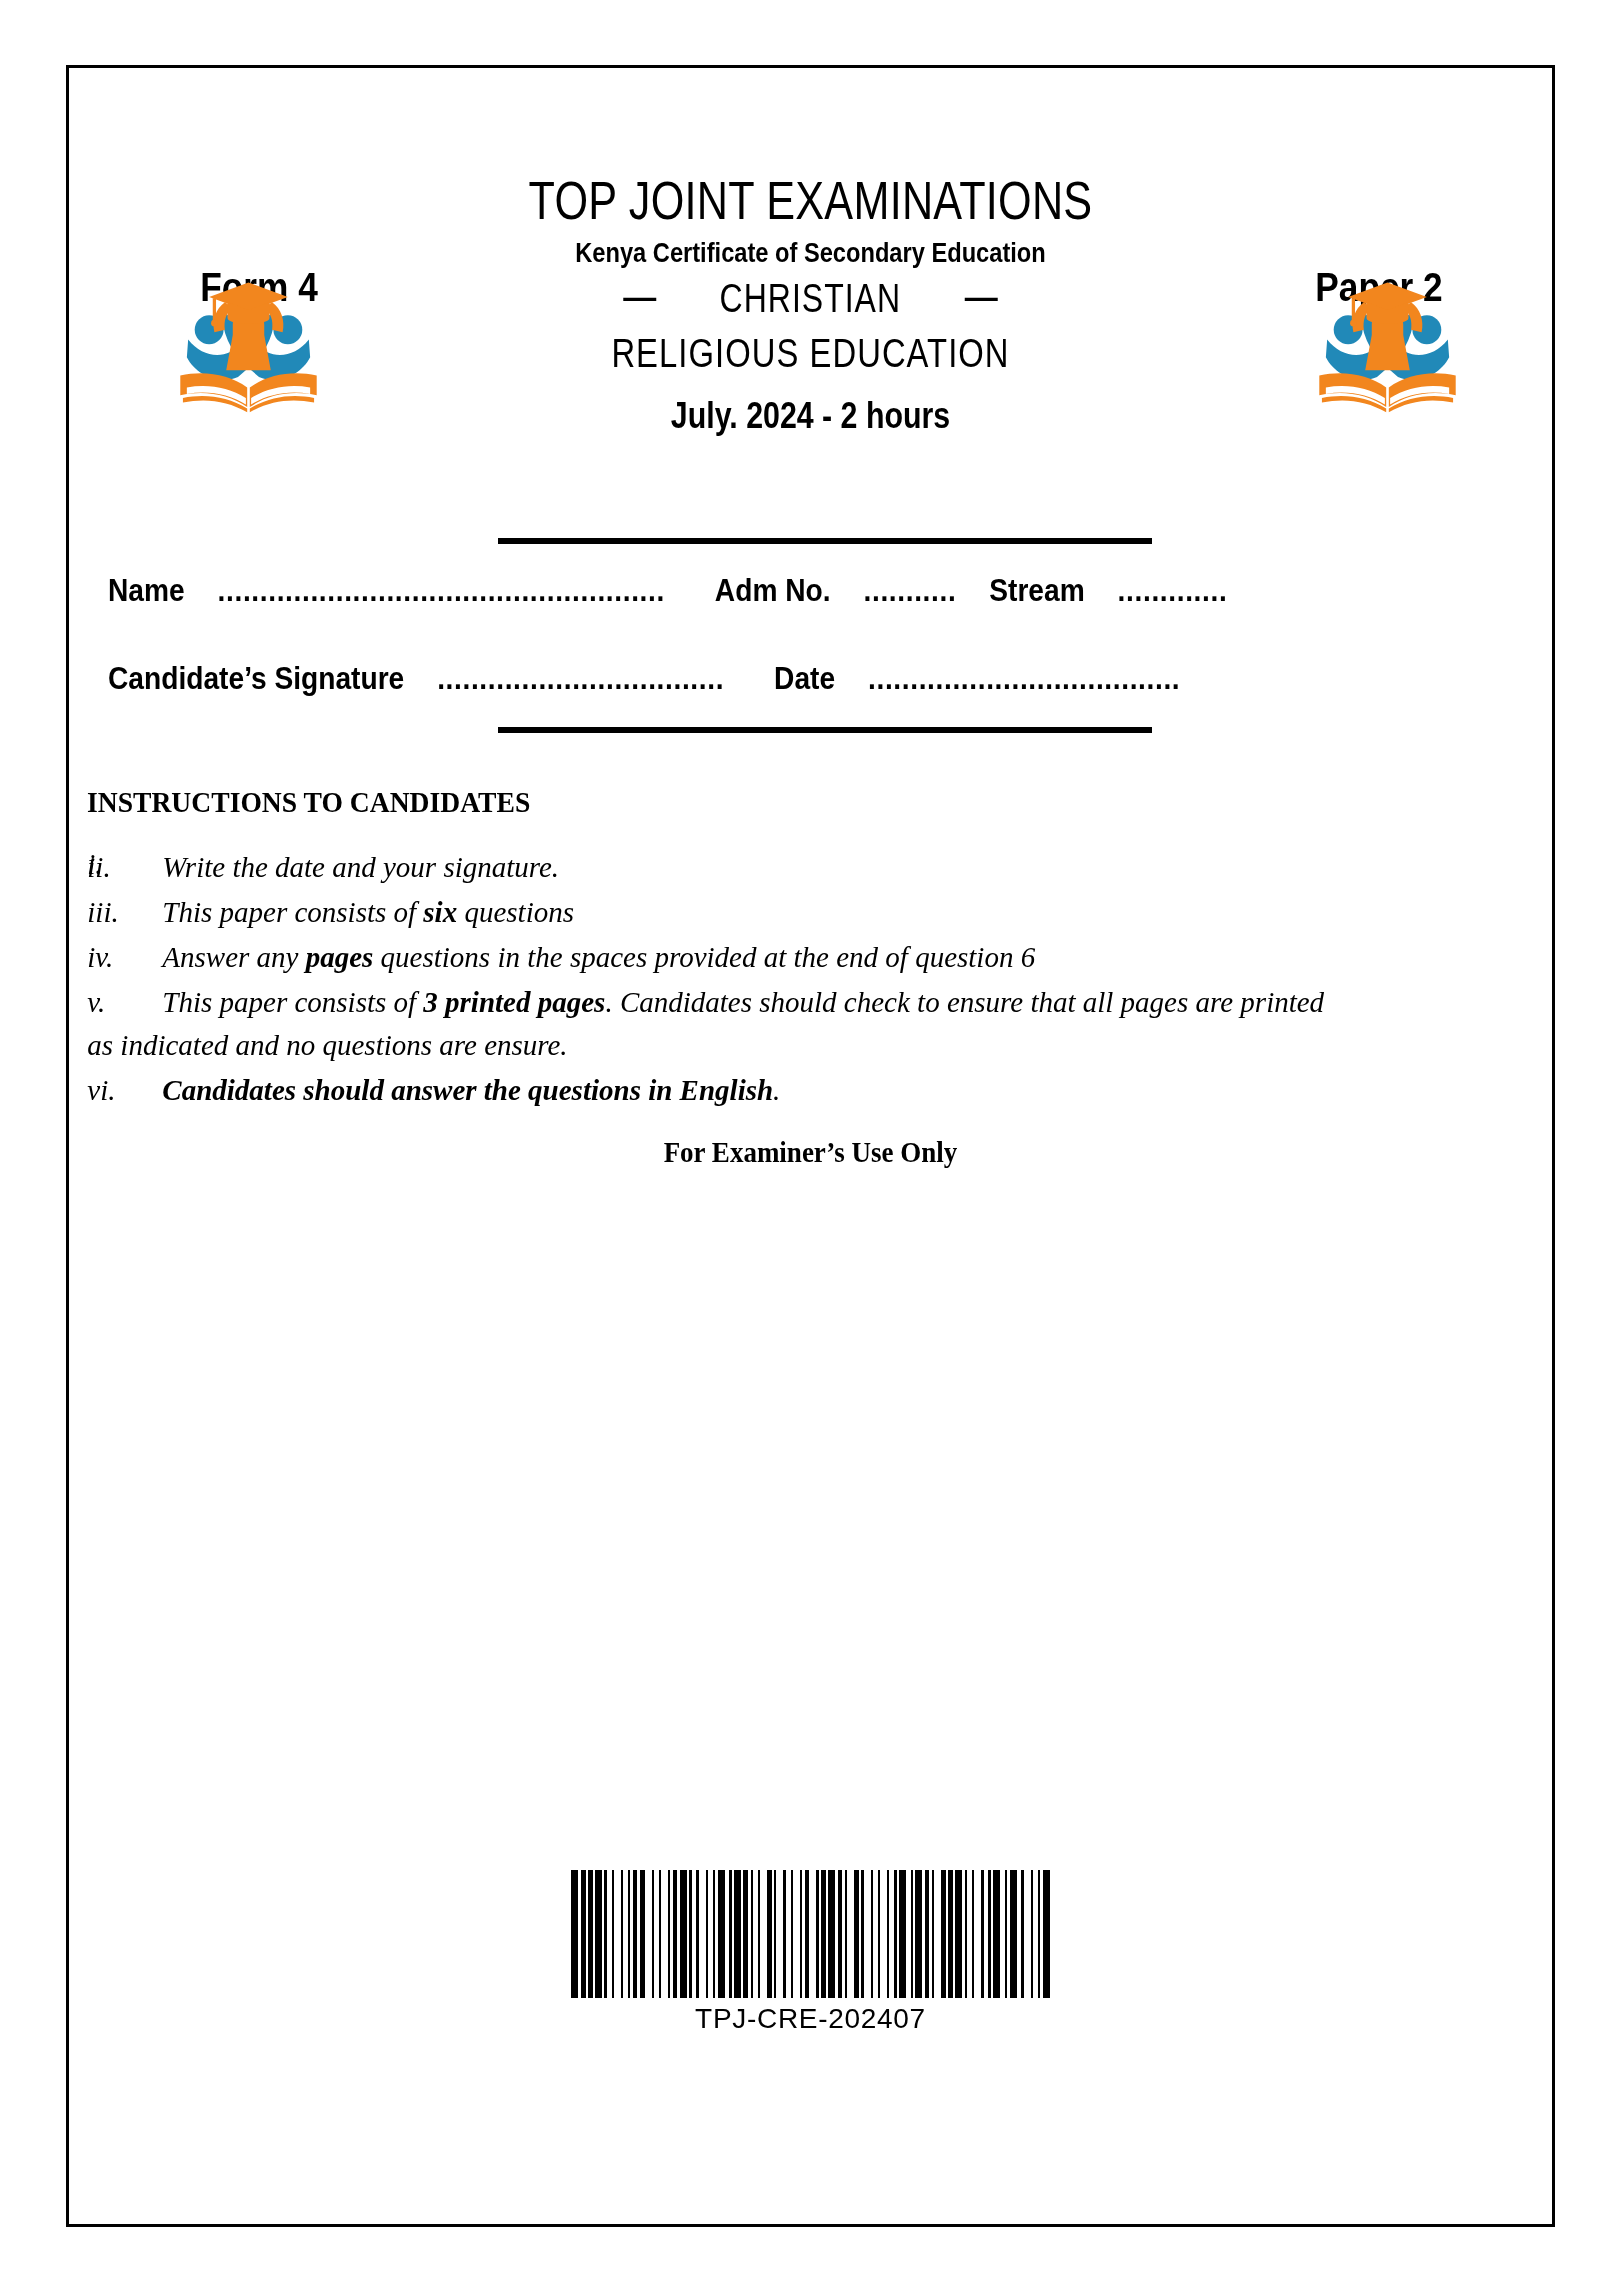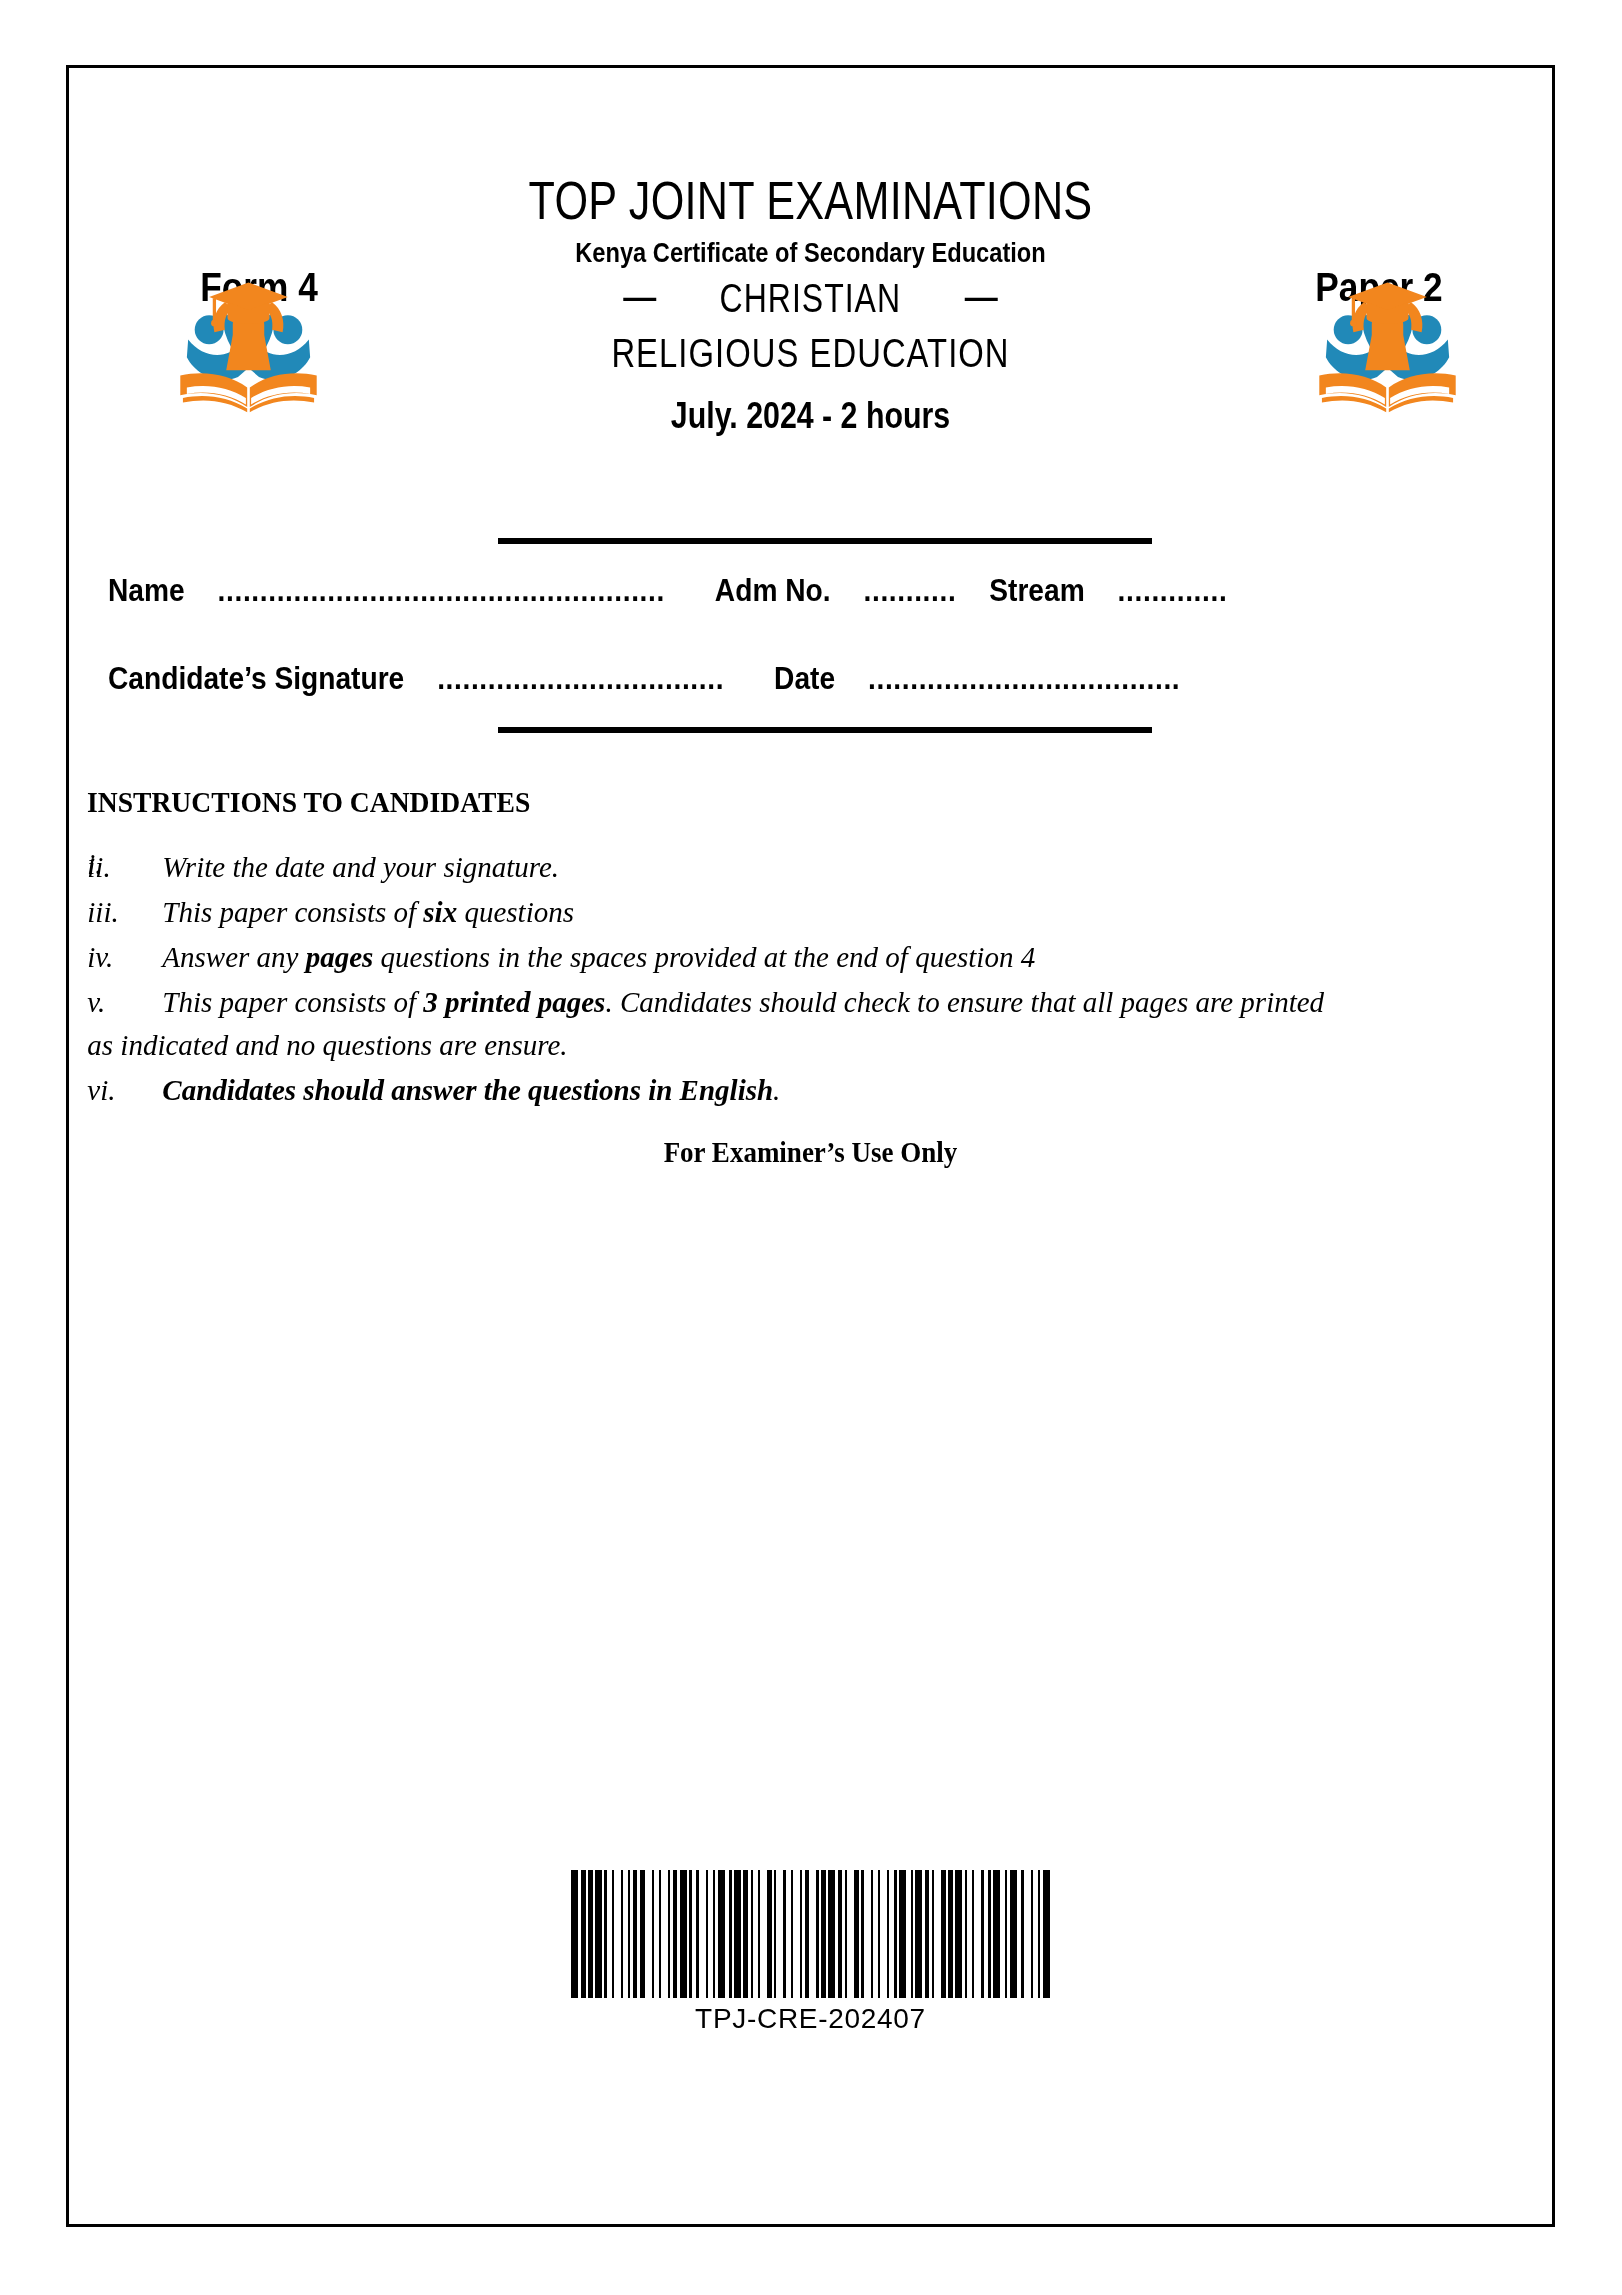--- a/index.html
+++ b/index.html
@@ -426,21 +426,21 @@
         <span>Write the date and your signature.</span>
       </div>
 
       <div class="instr-item">
         <span class="numeral">iii.</span>
         <span>This paper consists of </span><b>six</b><span> questions</span>
       </div>
 
       <div class="instr-item">
         <span class="numeral">iv.</span>
-        <span>Answer any </span><b>pages</b><span> questions in the spaces provided at the end of question 4</span>
+        <span>Answer any </span><b>pages</b><span> questions in the spaces provided at the end of question 6</span>
       </div>
 
       <div class="instr-item wrap">
         <span class="numeral">v.</span>
         <span class="body"><span>This paper consists of </span><b>3 printed pages</b><span>. Candidates should check to ensure that all pages are printed</span></span>
         <span class="cont">as indicated and no questions are ensure.</span>
       </div>
 
       <div class="instr-item">
         <span class="numeral">vi.</span>

